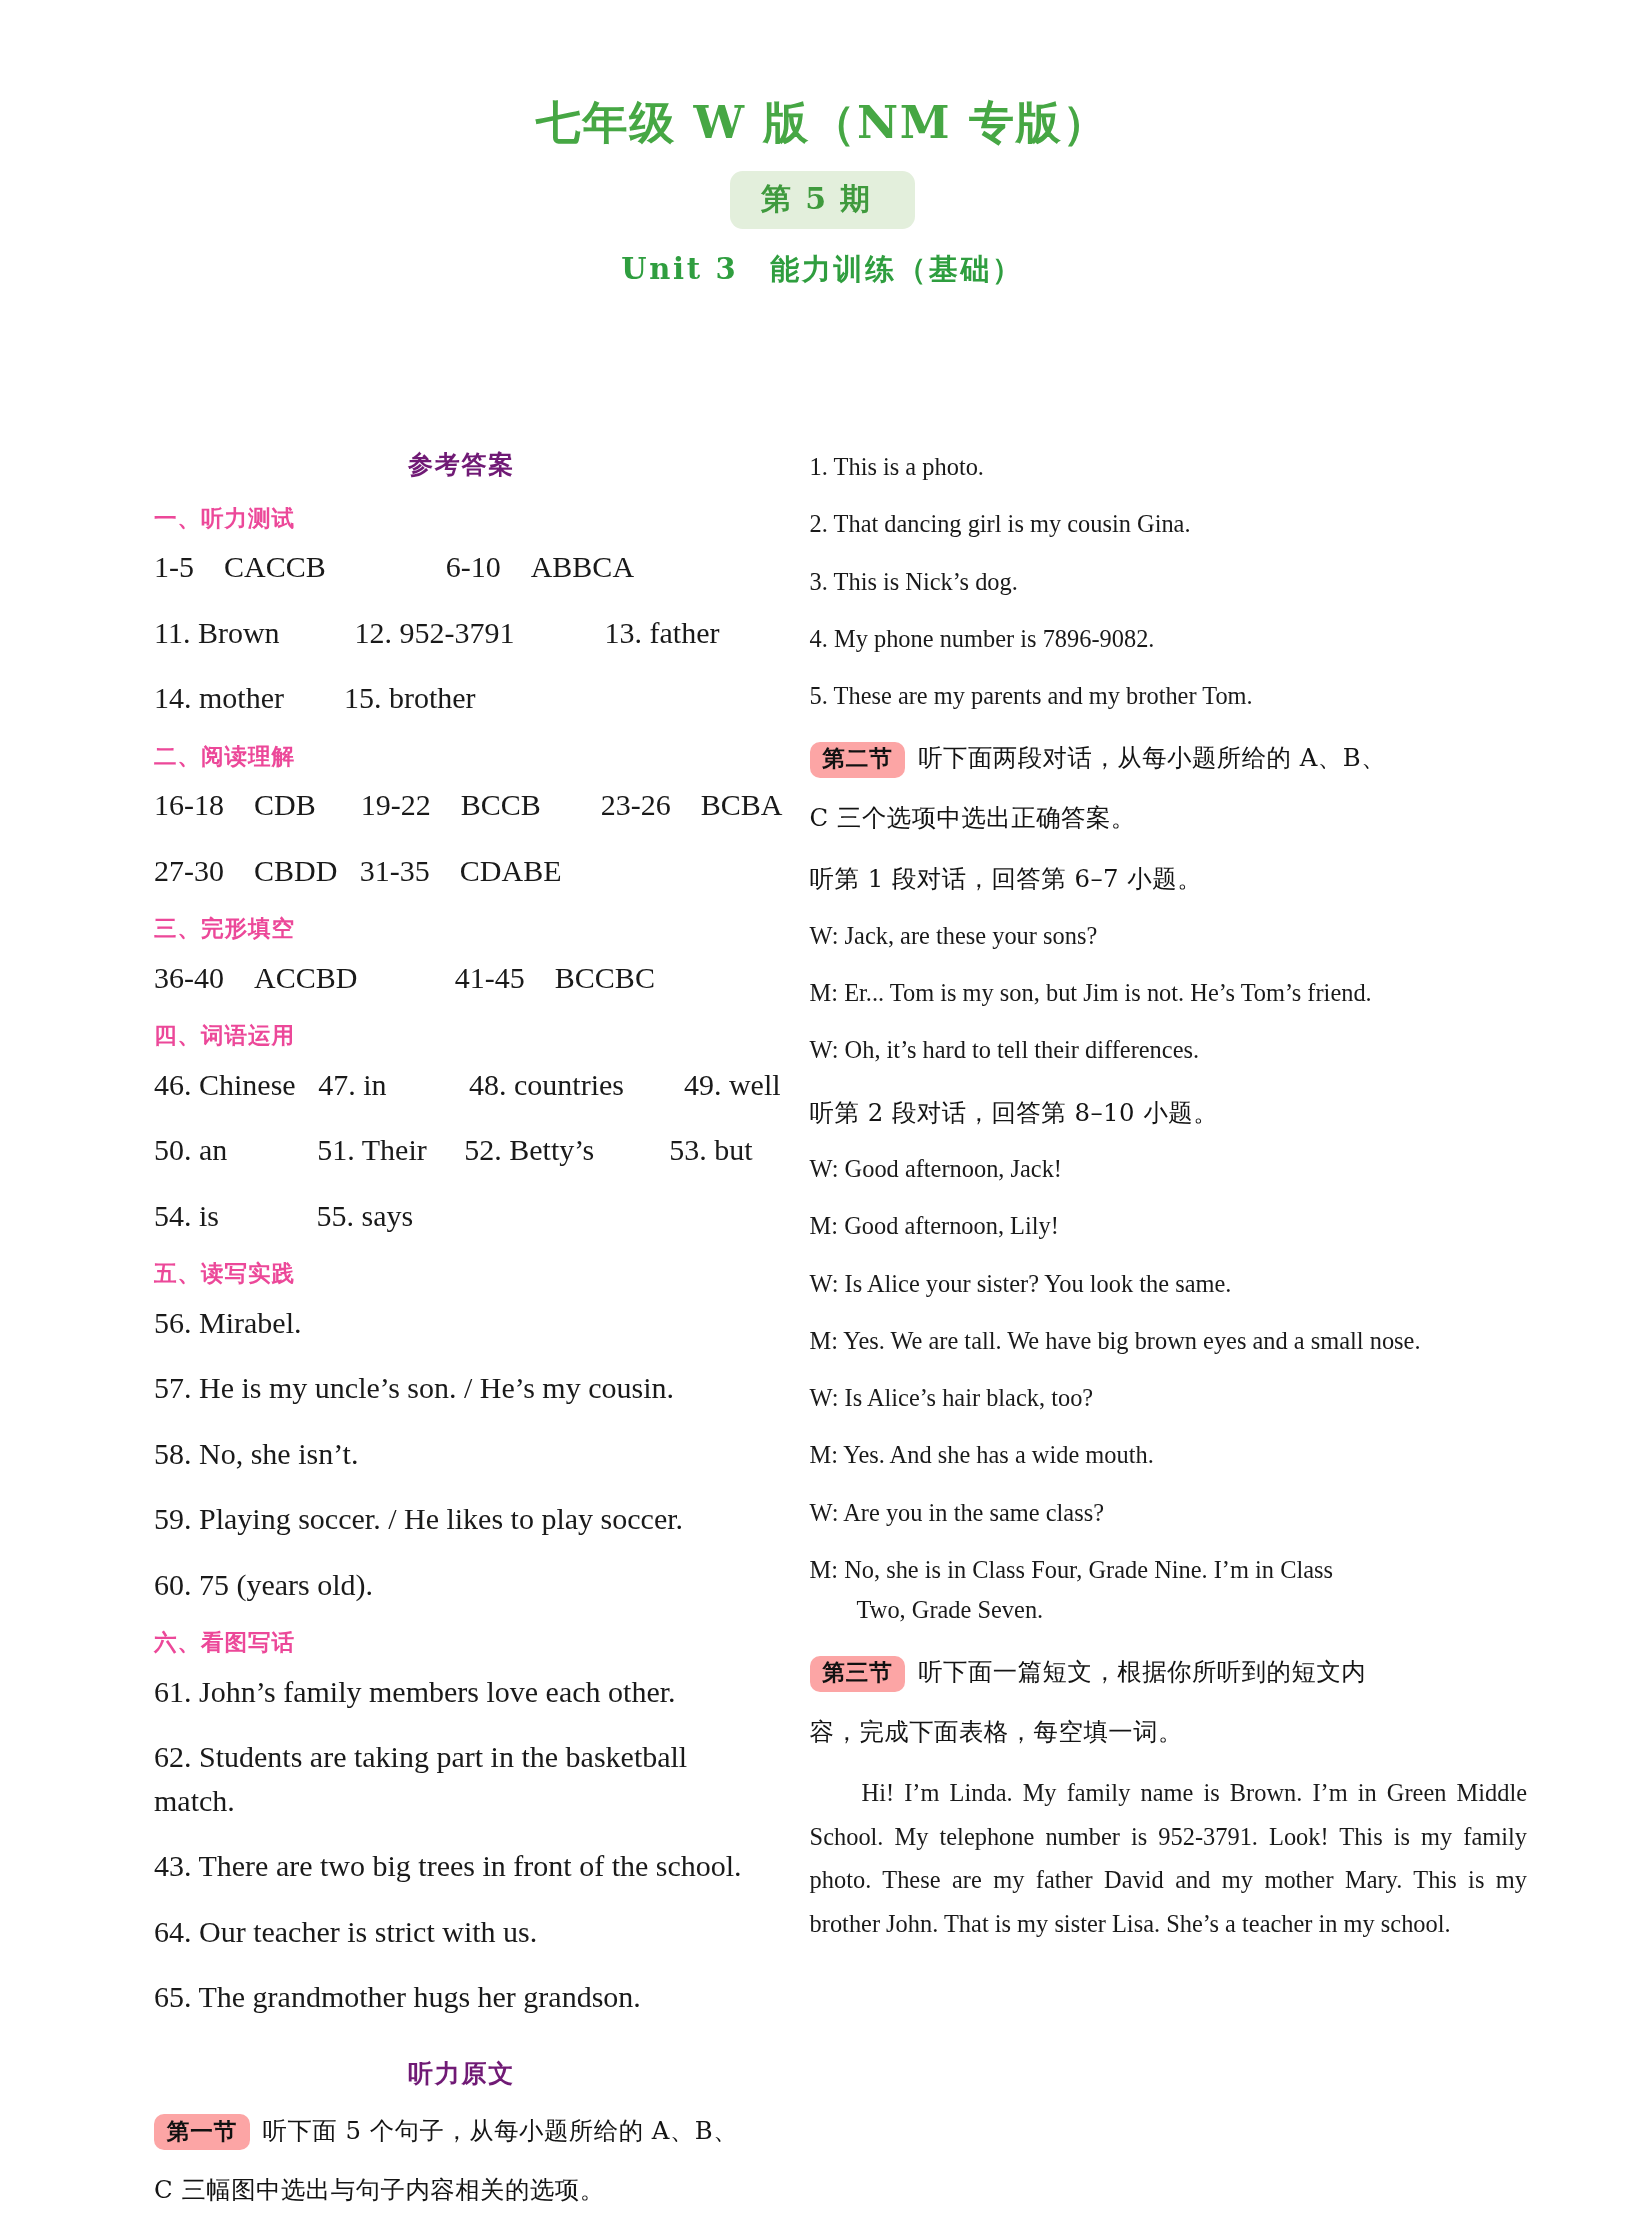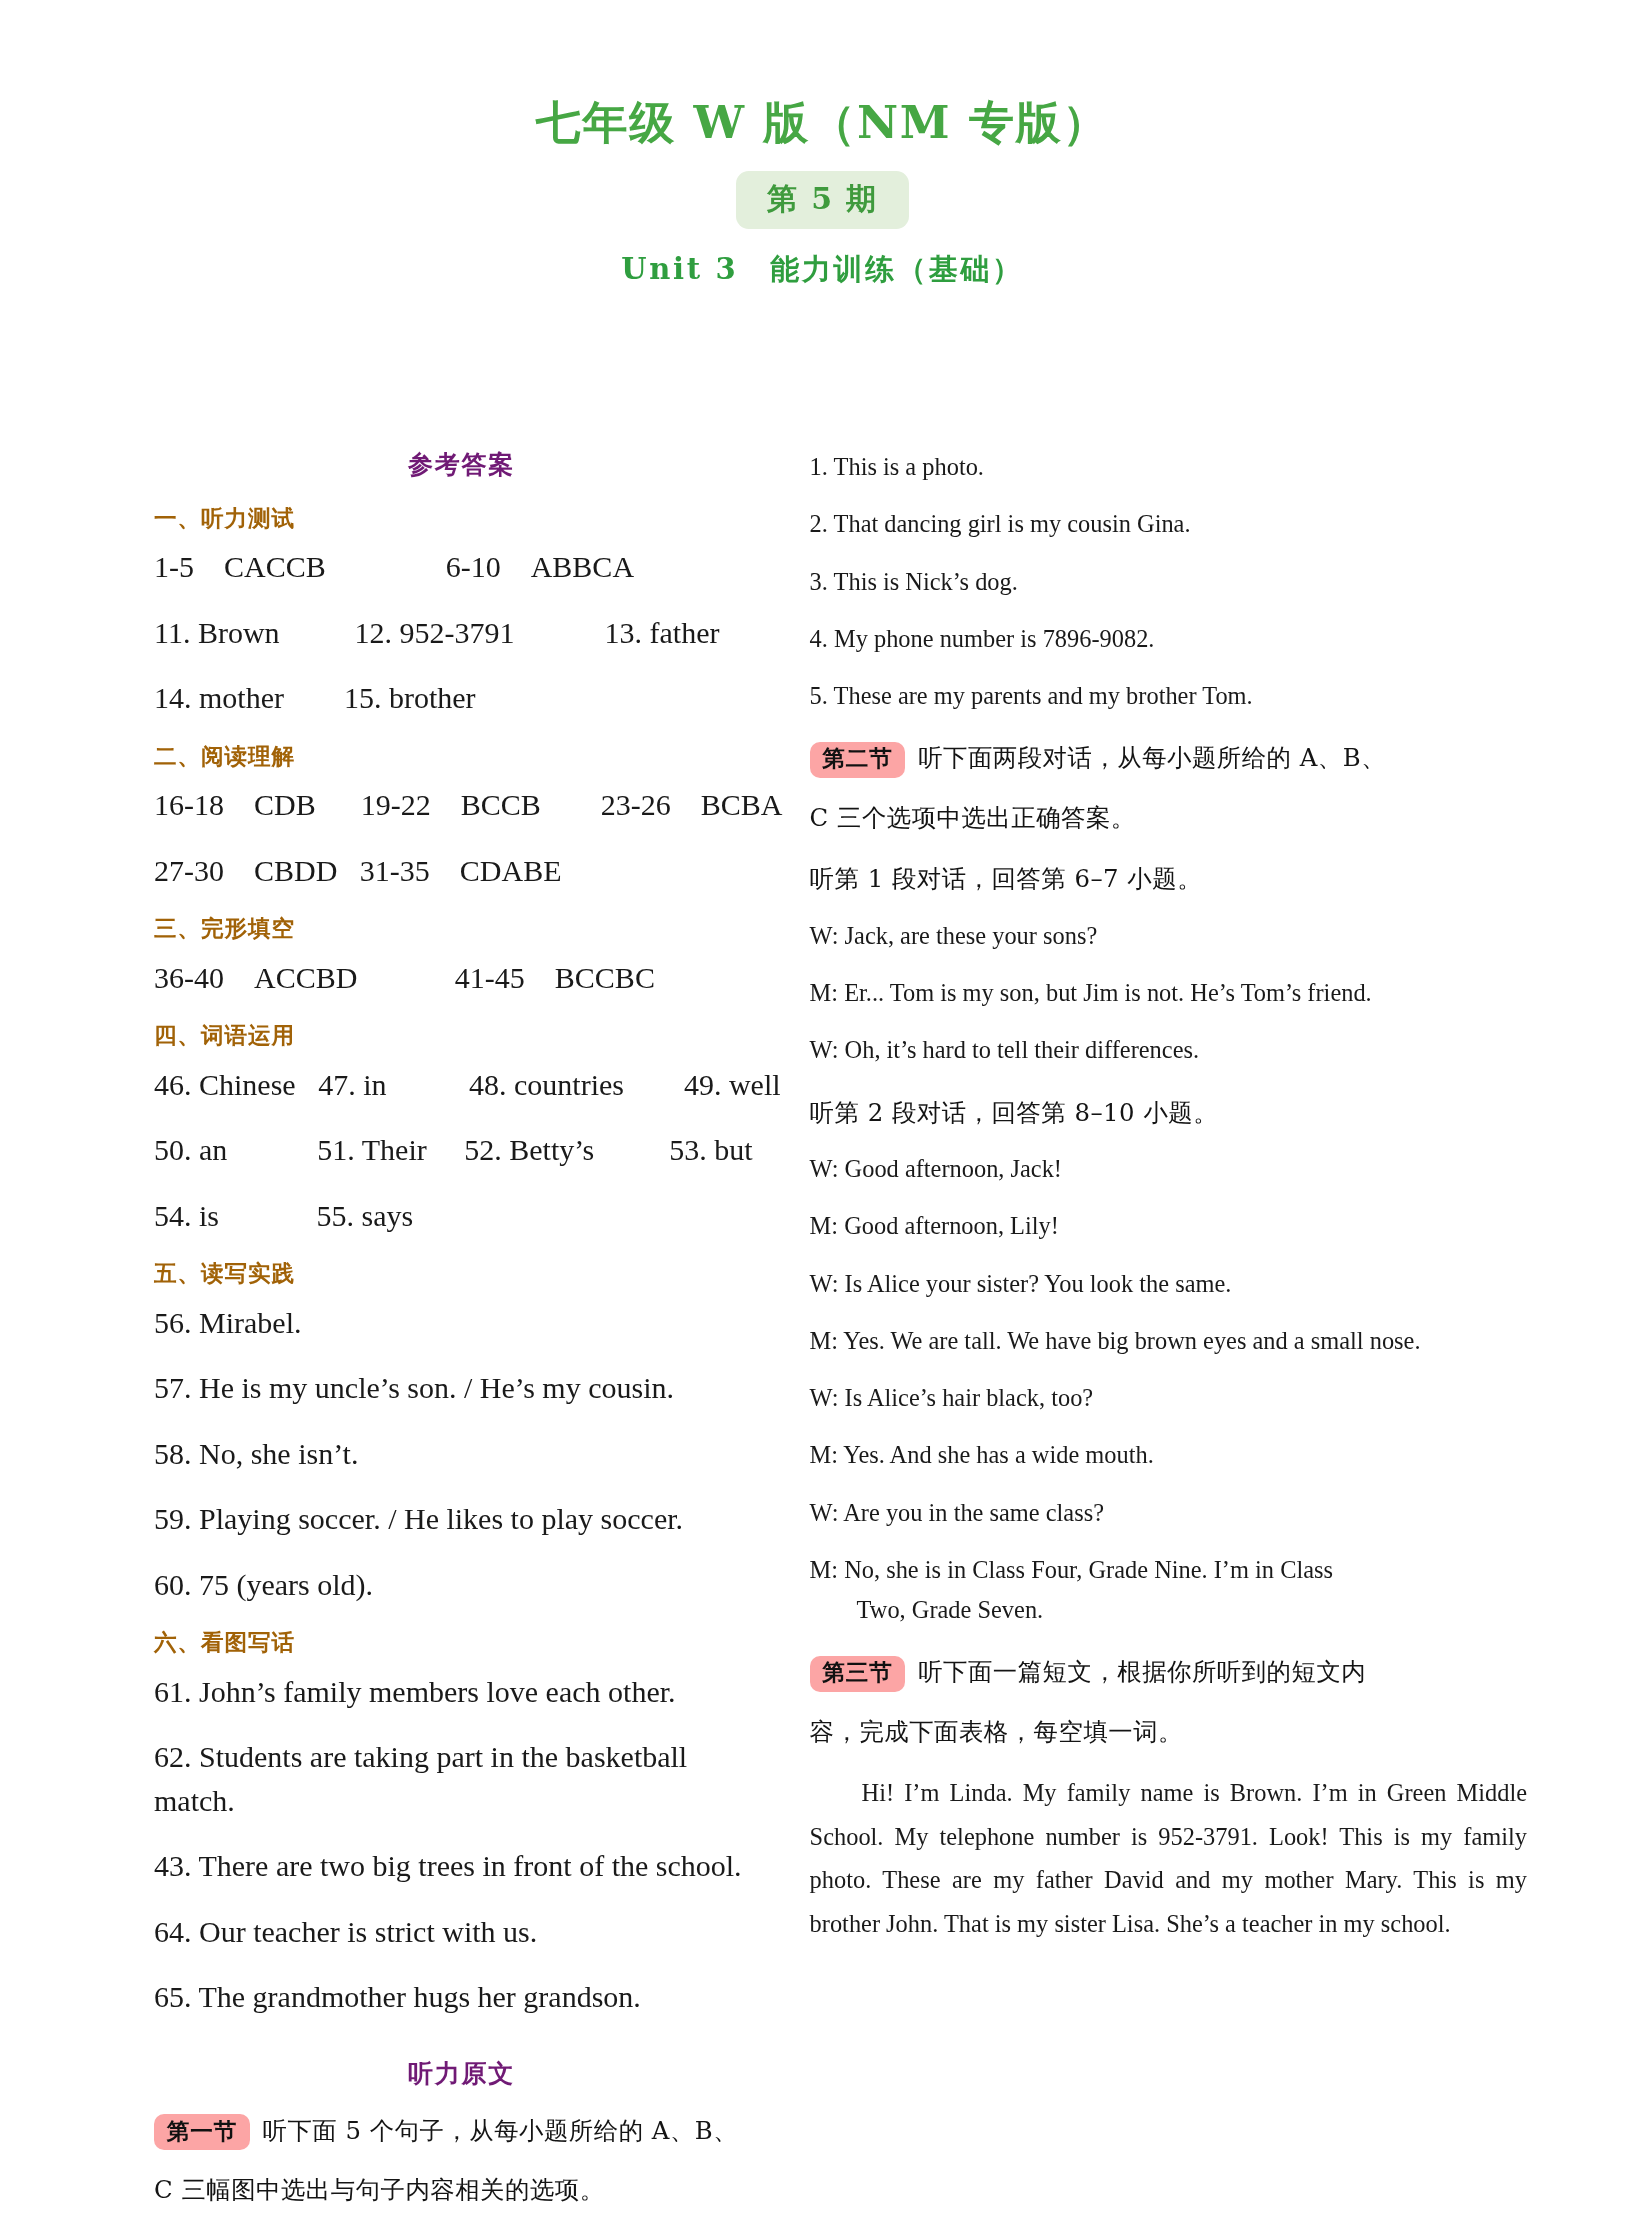--- a/index.html
+++ b/index.html
@@ -41,21 +41,21 @@
     margin-top: 23.5px;
   }
   .issue-badge {
     display: inline-block;
     background: #e3efdc;
     color: #3f9a3d;
     font-family: "DejaVu Serif", "Liberation Serif", serif;
     font-weight: bold;
     font-size: 30px;
     letter-spacing: 1.8px;
-    padding: 9px 31px 11px 31px;
+    padding: 9px 43px 11px 31px;
     border-radius: 12.7px;
     line-height: 1.25;
   }
   .unit-title {
     margin-top: 23.5px;
     font-family: "DejaVu Serif", "Liberation Serif", serif;
     font-weight: bold;
     font-size: 29px;
     letter-spacing: 2.7px;
     color: #2f9e3f;
@@ -97,21 +97,21 @@
   }
   .green-heading.secondary {
     margin-top: 40px;
     margin-bottom: 20px;
   }
 
   .sec-heading {
     font-family: Liberation Serif, serif;
     font-weight: bold;
     font-size: 22.6px;
-    color: #a16207;
+    color: #ec4899;
     letter-spacing: 0.9px;
     margin: 20px 0 11px 0;
     line-height: 1.35;
   }
   .sec-heading:first-child { margin-top: 0; }
 
   .ans-line {
     font-family: "Liberation Serif", "DejaVu Serif", serif;
     font-size: 30px;
     line-height: 1.45;

